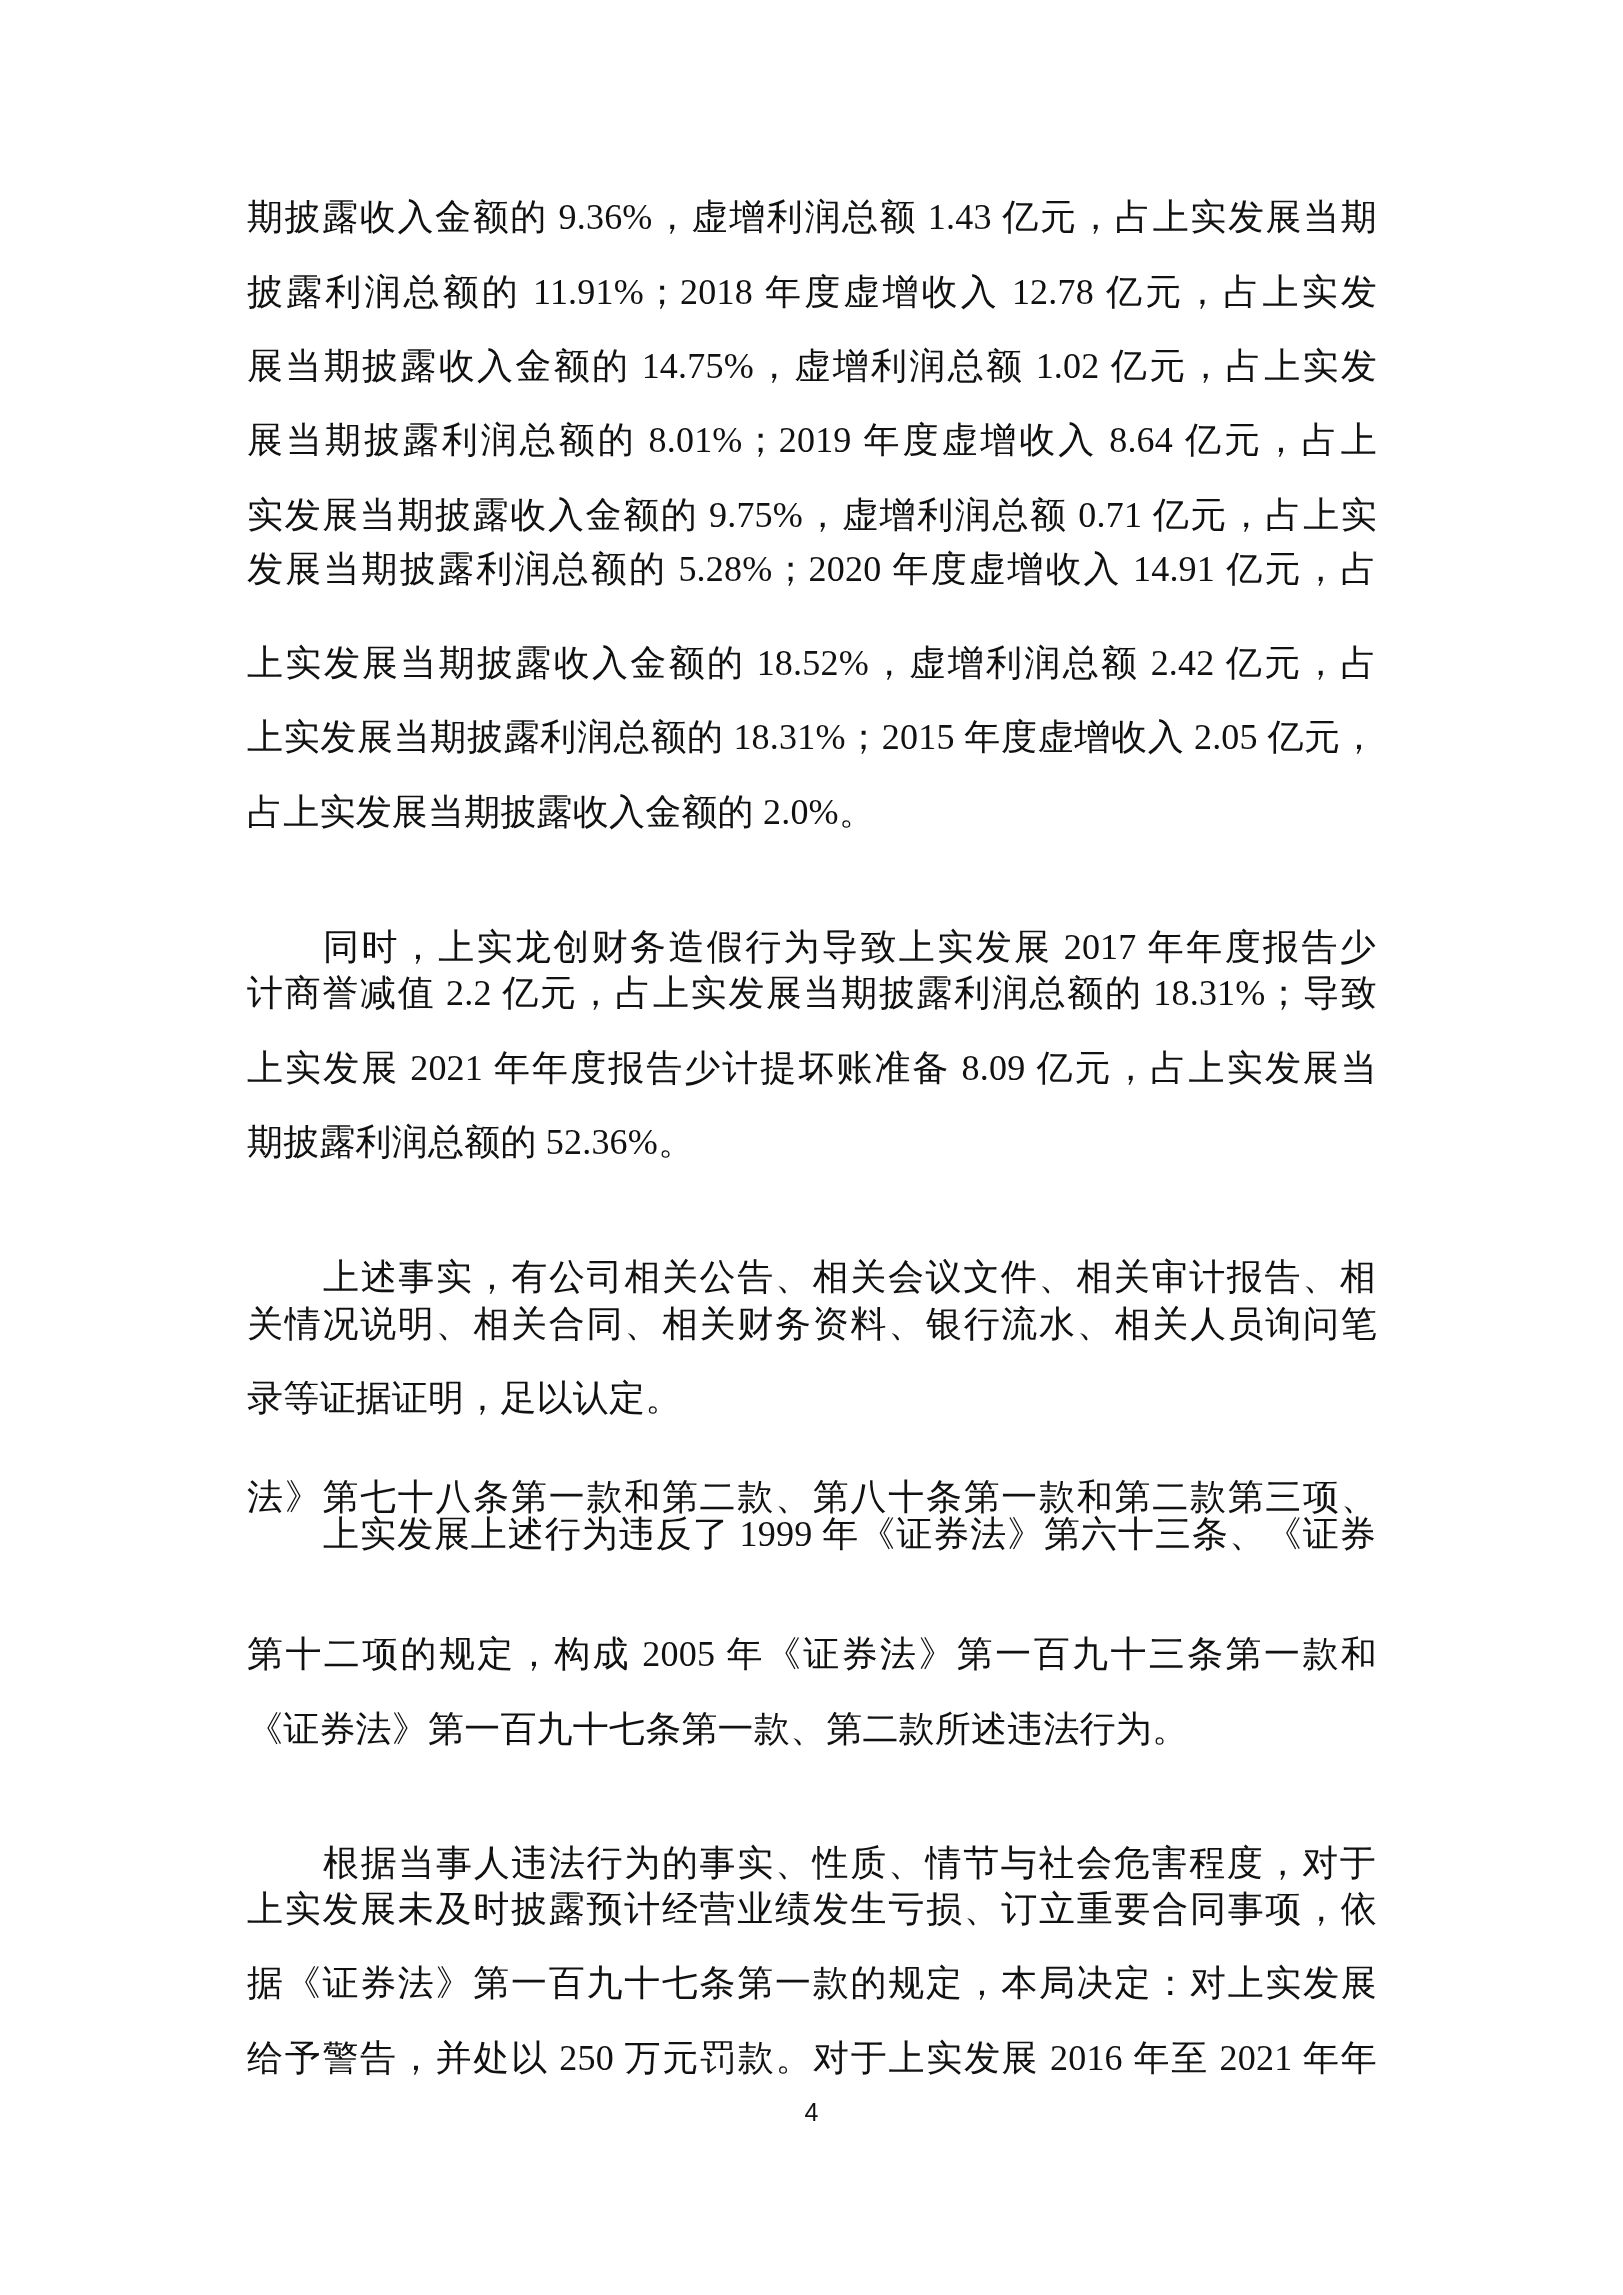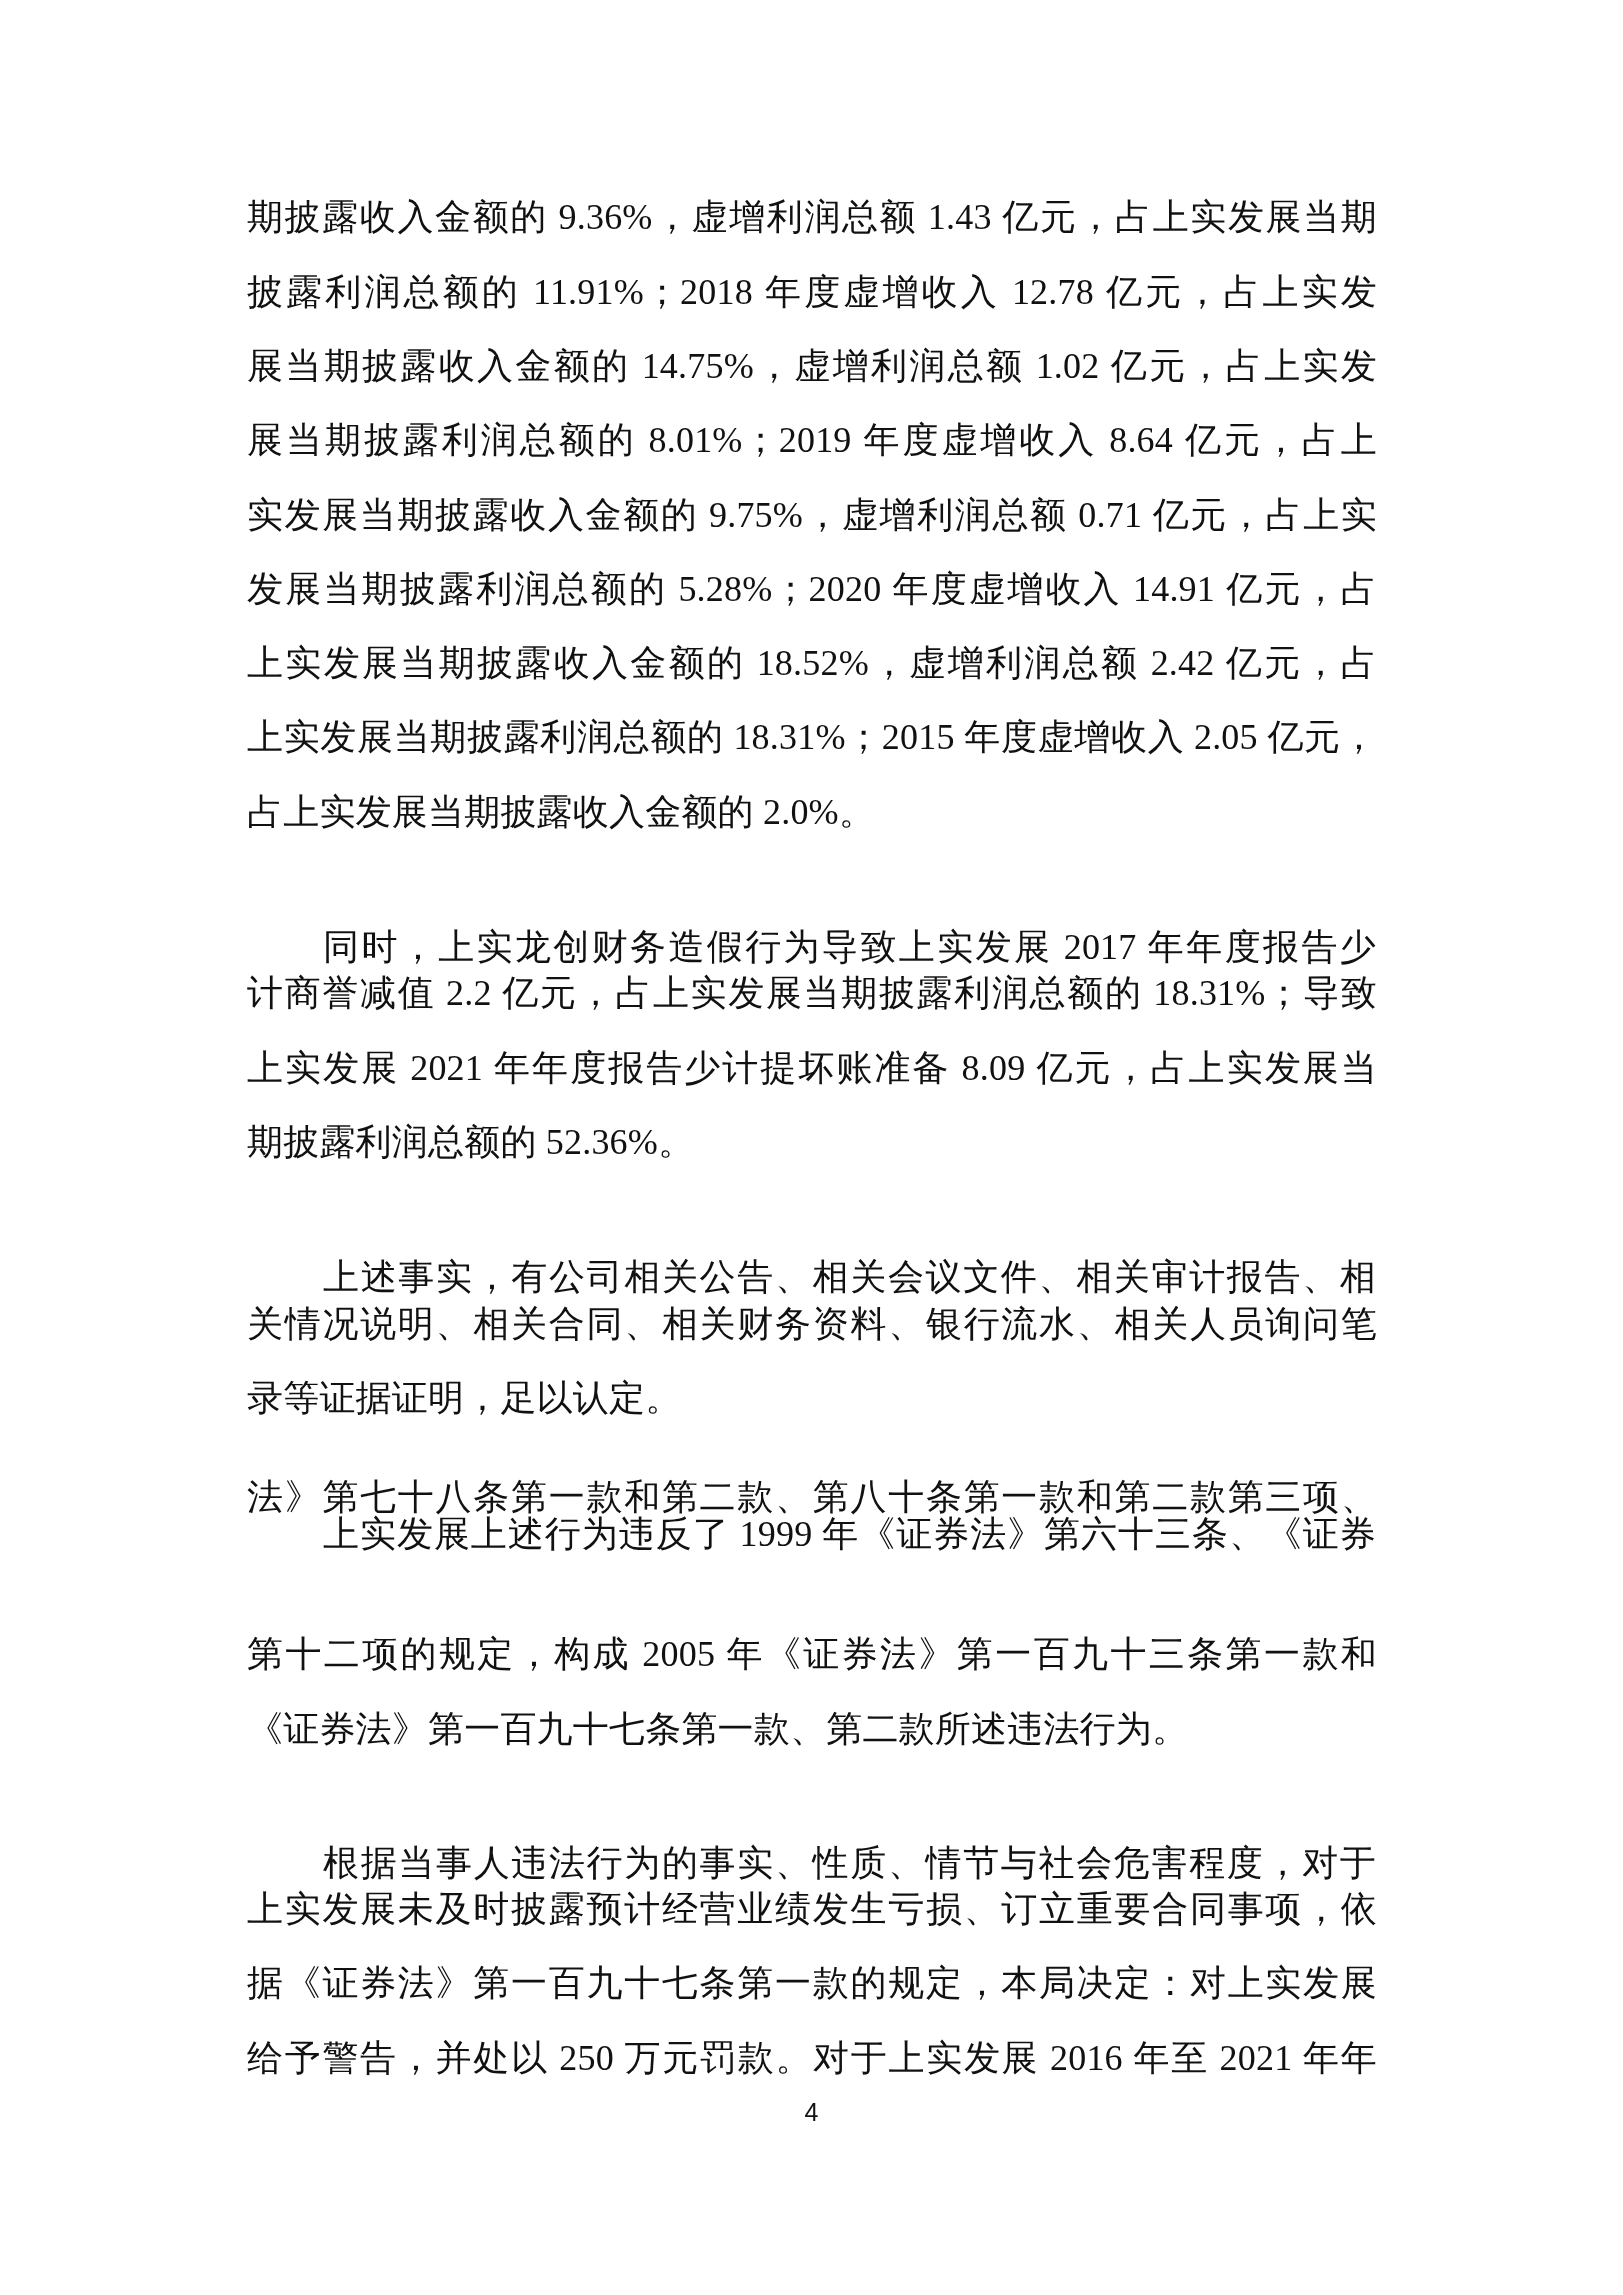--- a/index.html
+++ b/index.html
@@ -67,21 +67,21 @@
 
 <div class="page">
   <div class="text-block">
 
     <div>
       <div class="line" style="top:196px">期披露收入金额的 9.36%，虚增利润总额 1.43 亿元，占上实发展当期</div>
       <div class="line" style="top:271px">披露利润总额的 11.91%；2018 年度虚增收入 12.78 亿元，占上实发</div>
       <div class="line" style="top:345px">展当期披露收入金额的 14.75%，虚增利润总额 1.02 亿元，占上实发</div>
       <div class="line" style="top:419px">展当期披露利润总额的 8.01%；2019 年度虚增收入 8.64 亿元，占上</div>
       <div class="line" style="top:494px">实发展当期披露收入金额的 9.75%，虚增利润总额 0.71 亿元，占上实</div>
-      <div class="line" style="top:568px">发展当期披露利润总额的 5.28%；2020 年度虚增收入 14.91 亿元，占</div>
+      <div class="line" style="top:548px">发展当期披露利润总额的 5.28%；2020 年度虚增收入 14.91 亿元，占</div>
       <div class="line" style="top:642px">上实发展当期披露收入金额的 18.52%，虚增利润总额 2.42 亿元，占</div>
       <div class="line" style="top:716px">上实发展当期披露利润总额的 18.31%；2015 年度虚增收入 2.05 亿元，</div>
       <div class="line last" style="top:791px">占上实发展当期披露收入金额的 2.0%。</div>
     </div>
 
     <div>
       <div class="line indent" style="top:898px">同时，上实龙创财务造假行为导致上实发展 2017 年年度报告少</div>
       <div class="line" style="top:972px">计商誉减值 2.2 亿元，占上实发展当期披露利润总额的 18.31%；导致</div>
       <div class="line" style="top:1047px">上实发展 2021 年年度报告少计提坏账准备 8.09 亿元，占上实发展当</div>
       <div class="line last" style="top:1121px">期披露利润总额的 52.36%。</div>

